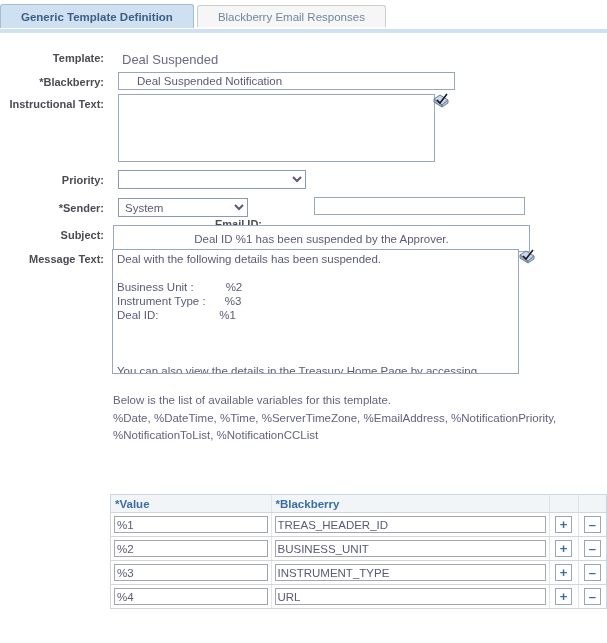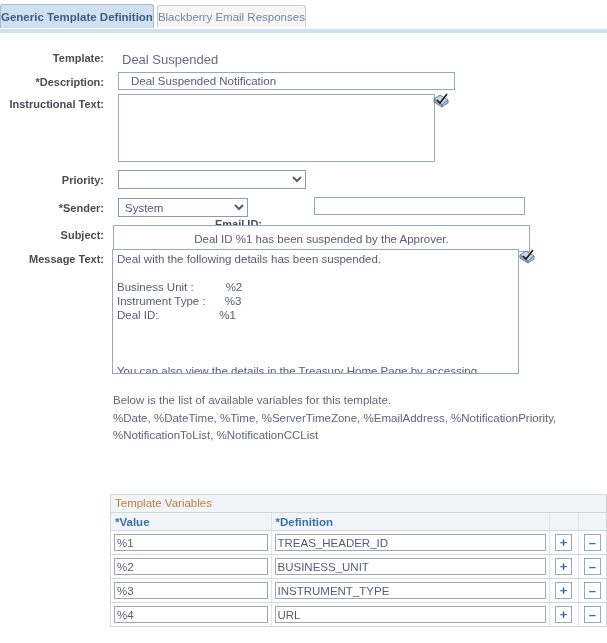--- a/index.html
+++ b/index.html
@@ -25,21 +25,21 @@
   }
   #tabbar .tabstrip {
     position: absolute;
     left: 0; top: 0;
     display: flex;
     align-items: flex-start;
   }
   .tab {
     height: 22px;
     line-height: 22px;
-    padding: 0 0;
+    padding: 0 20px;
     font-size: 11.5px;
     font-weight: bold;
     color: #46688e;
     border: 1px solid #a8c0d8;
     border-bottom: none;
     border-radius: 3px 3px 0 0;
     margin-right: 3px;
     white-space: nowrap;
     box-sizing: border-box;
   }
@@ -98,21 +98,21 @@
   }
 
   input.txt, textarea.txt {
     position: absolute;
     box-sizing: border-box;
     font-family: "Liberation Sans", sans-serif;
     font-size: 11.5px;
     color: #5a5a78;
     border: 1px solid #9aa7bb;
     background: #ffffff;
-    padding: 1px 12px;
+    padding: 1px 18px;
     outline: none;
   }
   textarea.txt {
     resize: none;
     line-height: 14px;
     overflow: auto;
     padding: 2px 4px;
   }
   select.sel {
     position: absolute;
@@ -236,21 +236,21 @@
       <span>Blackberry Email Responses</span>
     </div>
   </div>
 </div>
 
 <div id="form">
 
   <div class="flabel" style="left:0; top:12px;">Template:</div>
   <div class="static-val" style="left:122px; top:12px;">Deal Suspended</div>
 
-  <div class="flabel" style="left:0; top:36px;">*Description:</div>
+  <div class="flabel" style="left:0; top:36px;">*Blackberry:</div>
   <input class="txt" style="left: 118px; top: 32px; width: 337px; height: 18px;" value="Deal Suspended Notification">
 
   <div class="flabel" style="left:0; top:58px;">Instructional Text:</div>
   <textarea class="txt" style="left: 118px; top: 54px; width: 317px; height: 68px;"></textarea>
   <span class="spell-icon" style="left:433px; top:53px;">
     <svg width="17" height="16" viewBox="0 0 17 16" xmlns="http://www.w3.org/2000/svg">
       <polygon points="1,6 7,2 15,7 9,12" fill="#c9d6ea" stroke="#6b7d99" stroke-width="1"></polygon>
       <polygon points="1,6 1,9 9,14 9,12" fill="#9fb2cd" stroke="#6b7d99" stroke-width="1"></polygon>
       <polygon points="9,12 9,14 15,10 15,7" fill="#b7c6dd" stroke="#6b7d99" stroke-width="1"></polygon>
       <path d="M4 7 L7 10 L14 1" stroke="#1a1a1a" stroke-width="1.6" fill="none"></path>
@@ -292,32 +292,31 @@
   </span>
 </div>
 
 <div id="helptext">
   <div>Below is the list of available variables for this template.</div>
   <div>%Date, %DateTime, %Time, %ServerTimeZone, %EmailAddress, %NotificationPriority,</div>
   <div>%NotificationToList, %NotificationCCList</div>
 </div>
 
 <div id="grid">
-  <div id="grid-title">Template Variables</div>
   <table class="gtab">
     <colgroup>
       <col style="width:160px">
         <col style="width:278px">
         <col style="width:29px">
         <col style="width:28px">
     </colgroup>
     <thead>
       <tr>
         <th>*Value</th>
-        <th>*Definition</th>
+        <th>*Blackberry</th>
         <th></th>
         <th></th>
       </tr>
     </thead>
     <tbody id="grid-body">
         <tr>
           <td><input class="cellinput" value="%1" style=""></td>
           <td><input class="cellinput" value="TREAS_HEADER_ID" style=""></td>
           <td class="cell-btn"><button class="rowbtn">+</button></td>
           <td class="cell-btn"><button class="rowbtn">–</button></td>

